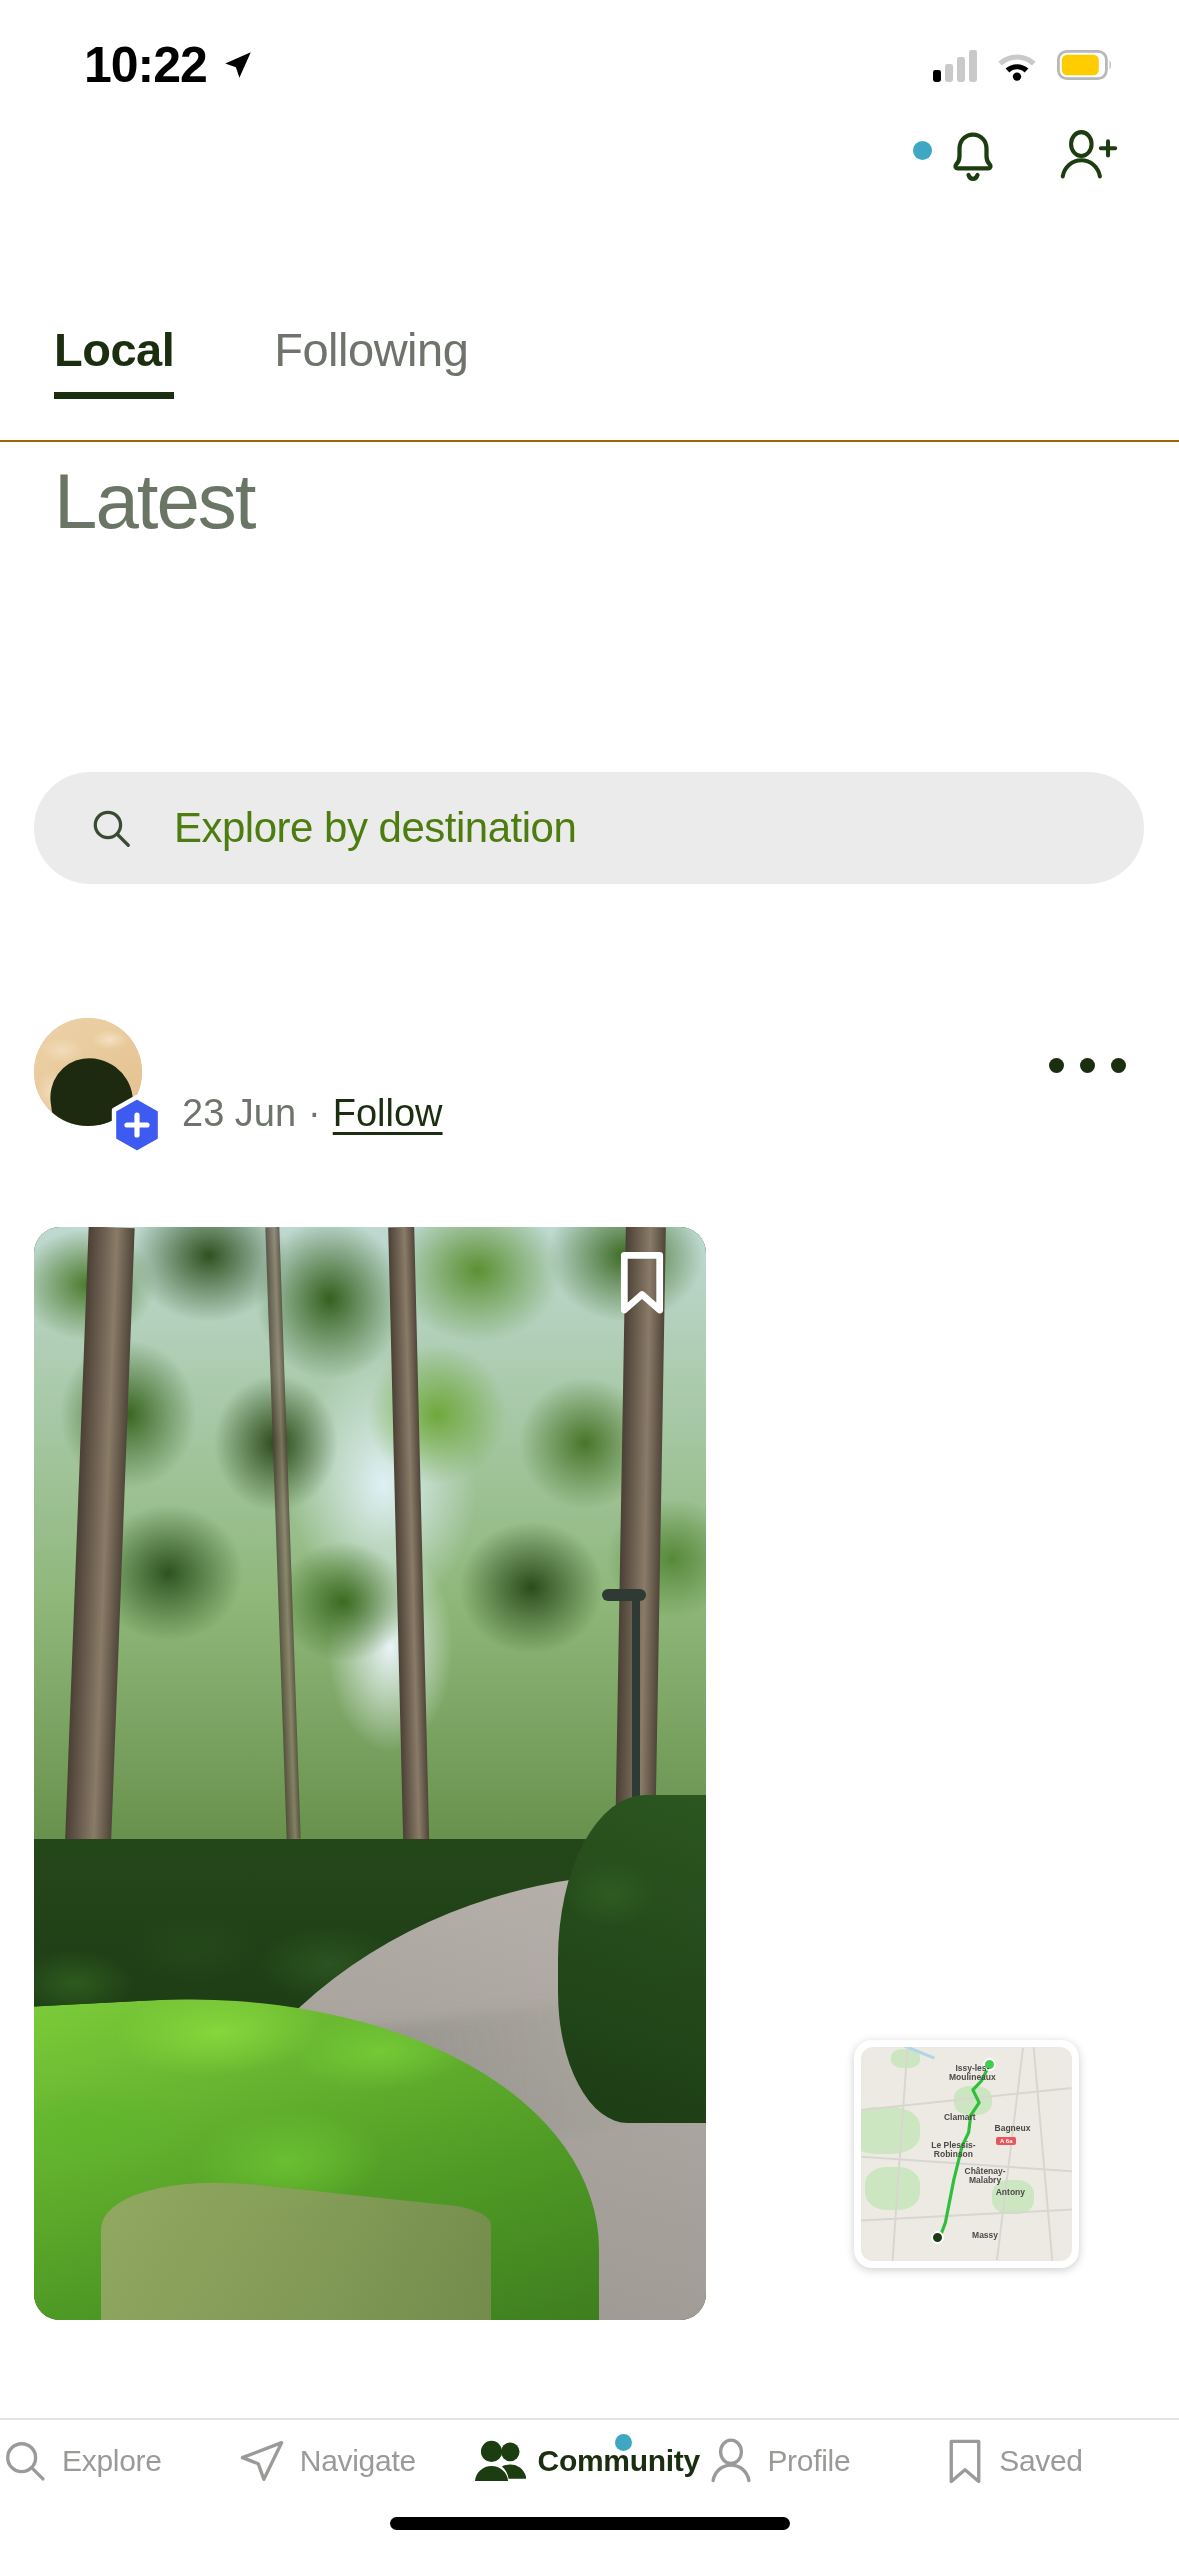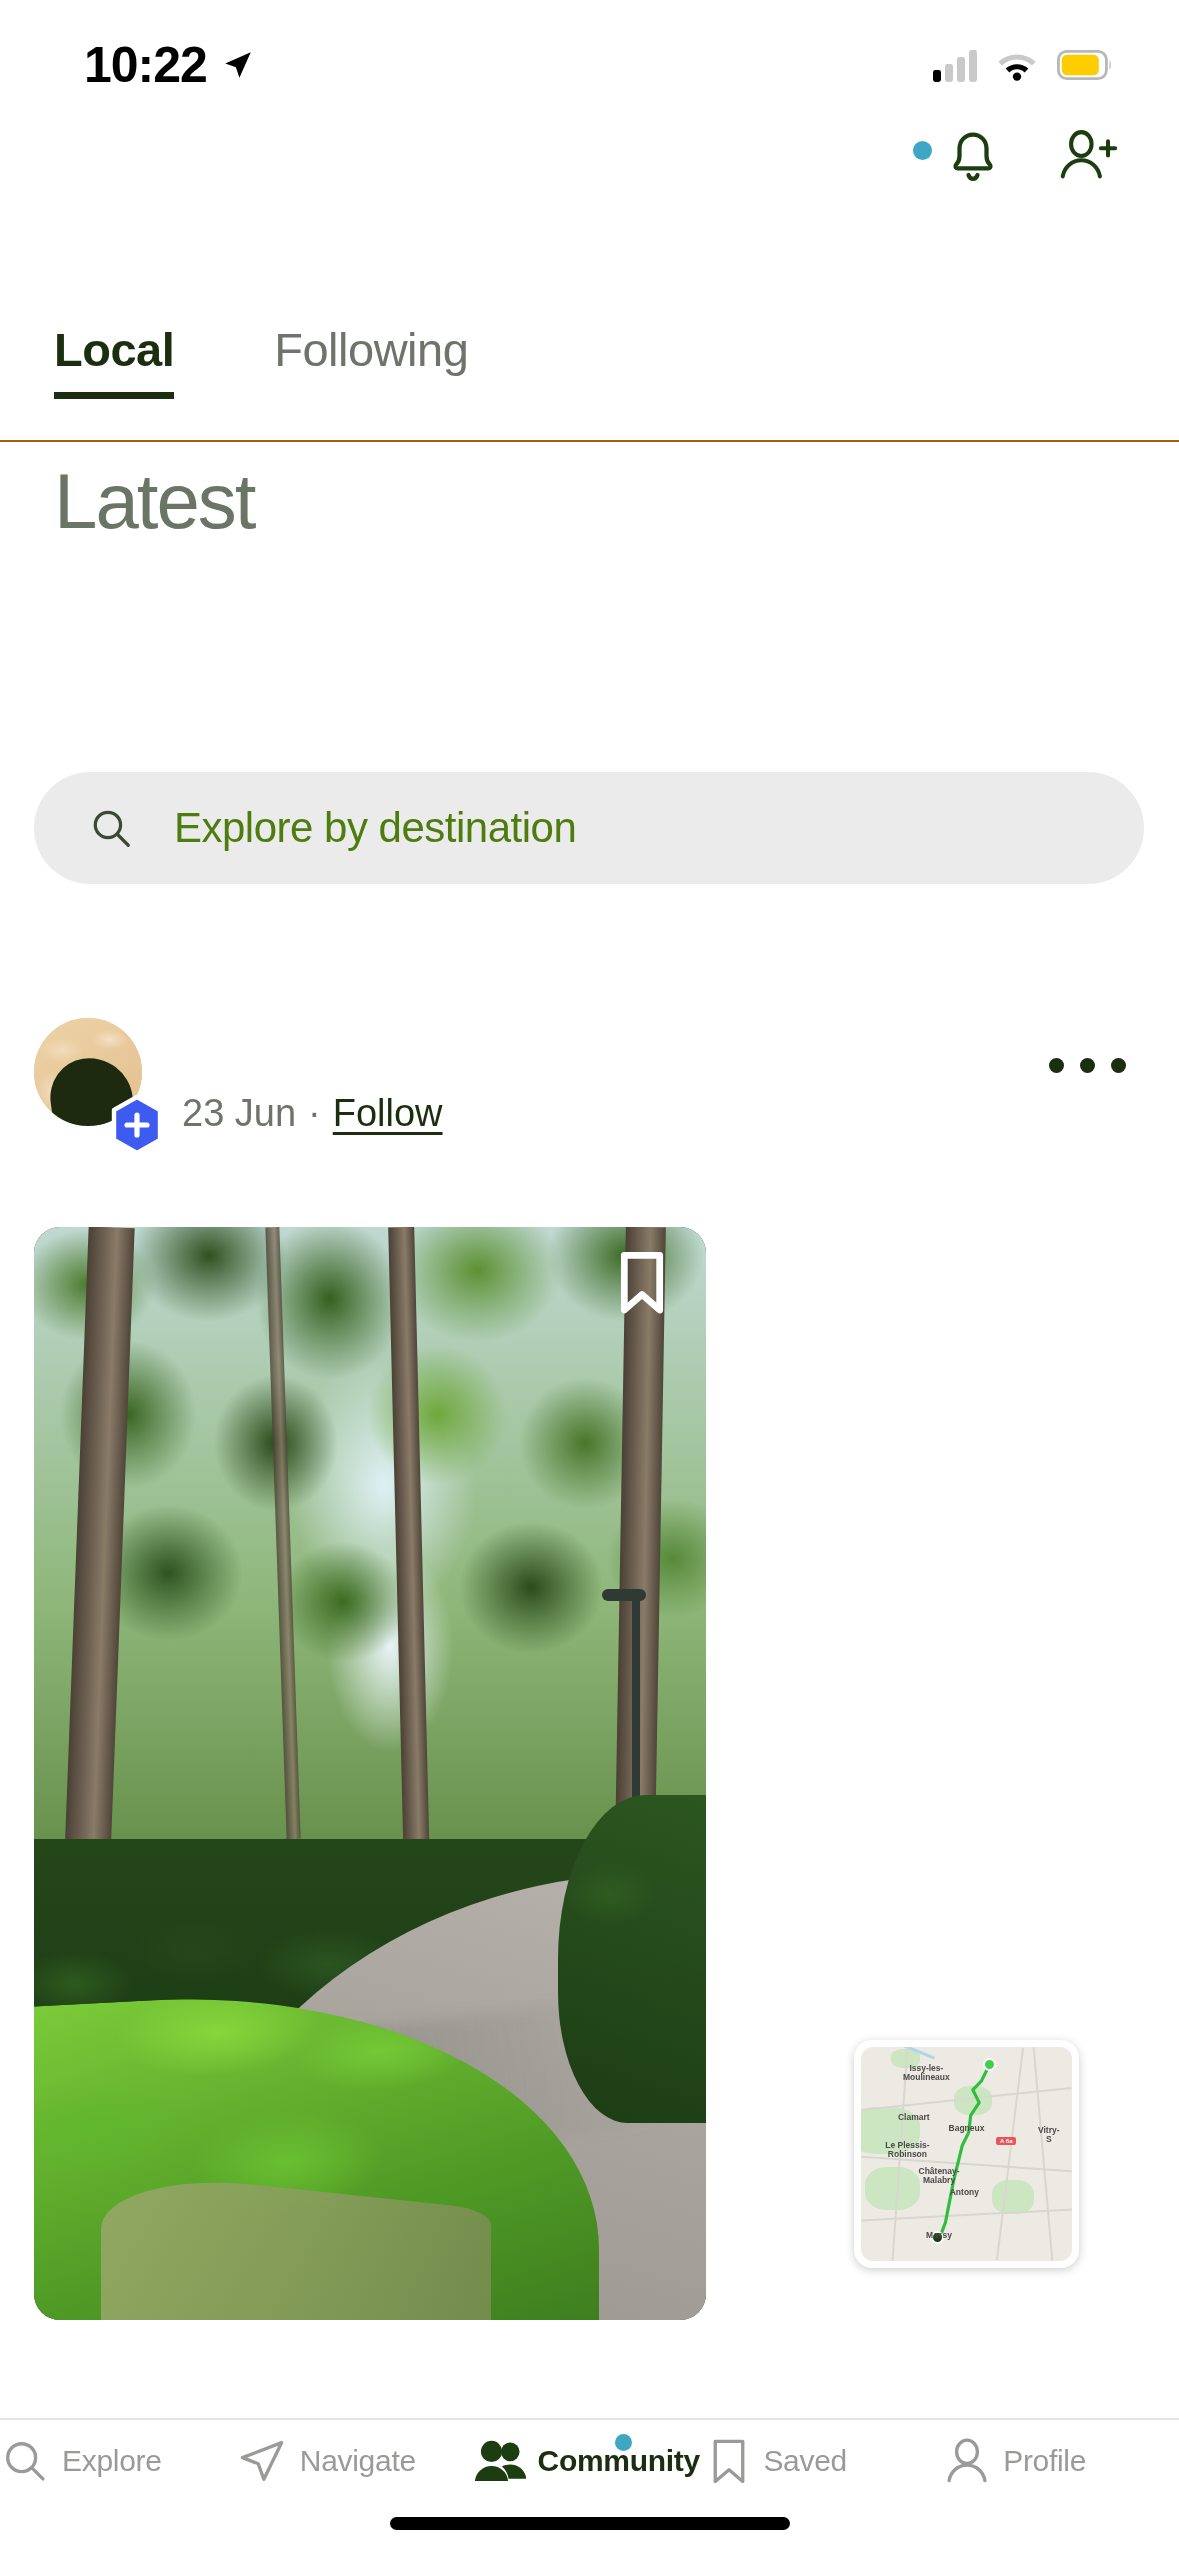--- a/index.html
+++ b/index.html
@@ -206,21 +206,21 @@
   }
   .mm-inner{
     position:relative; width:100%; height:100%;
     border-radius:12px; overflow:hidden; background:#EDEAE4;
   }
   .mm-green{ position:absolute; background:#CBE6C0; border-radius:40%; }
   .mm-water{ position:absolute; background:#AFD5EA; }
   .mm-road{ position:absolute; background:#D9D6D0; }
   .mm-lbl{
     position:absolute; font-size:8.5px; color:#4A4A48; font-weight:700;
-    line-height:1.08; text-align:center; white-space:pre-line;
+    line-height:1.08; text-align:center; white-space:pre-line;margin-left:46px;
   }
   .mm-route{ position:absolute; left:0; top:0; width:100%; height:100%; }
   .mm-shield{
     position:absolute; background:#E8555A; color:#fff;
     font-size:6px; font-weight:700; padding:1px 4px; border-radius:2px;
   }
 
   
   .bottomnav{
     position:absolute; left:0; bottom:0; width:1179px; height:138px;
@@ -412,28 +412,28 @@
     <svg width="54" height="50" viewBox="0 0 26 24">
       <circle cx="9.4" cy="7.4" r="5.1" fill="#1C3D10"></circle>
       <path d="M1.4 21.6c.5-4.3 3.9-7.2 8-7.2s7.5 2.9 8 7.2z" fill="#1C3D10"></path>
       <circle cx="18.4" cy="7.6" r="4.5" fill="#1C3D10"></circle>
       <path d="M14.4 14.6c1.2-.6 2.6-.9 4-.9 4 0 7.3 2.8 7.8 6.9h-8.6c-.3-2.4-1.4-4.5-3.2-6z" fill="#1C3D10"></path>
     </svg>
     <span class="nav-label">Community</span>
   </div>
 
   <div class="navitem">
-    <svg width="44" height="50" viewBox="0 0 20 24">
-      <path d="M3.4 2.6h13.2v19.2l-6.6-5.6-6.6 5.6z" fill="none" stroke="#9A9A98" stroke-width="1.6" stroke-linejoin="round"></path>
-    </svg>
-    <span class="nav-label">Saved</span>
-  </div>
-
-  <div class="navitem">
     <svg width="48" height="50" viewBox="0 0 22 24">
       <ellipse cx="11" cy="7.6" rx="5" ry="5.6" fill="none" stroke="#9A9A98" stroke-width="1.6"></ellipse>
       <path d="M2.4 21.4c.8-4.5 4.3-7.4 8.6-7.4s7.8 2.9 8.6 7.4" fill="none" stroke="#9A9A98" stroke-width="1.6" stroke-linecap="round"></path>
     </svg>
     <span class="nav-label">Profile</span>
   </div>
+
+  <div class="navitem">
+    <svg width="44" height="50" viewBox="0 0 20 24">
+      <path d="M3.4 2.6h13.2v19.2l-6.6-5.6-6.6 5.6z" fill="none" stroke="#9A9A98" stroke-width="1.6" stroke-linejoin="round"></path>
+    </svg>
+    <span class="nav-label">Saved</span>
+  </div>
 </div>
 
 <div class="homebar"></div>
 
 </body></html>

